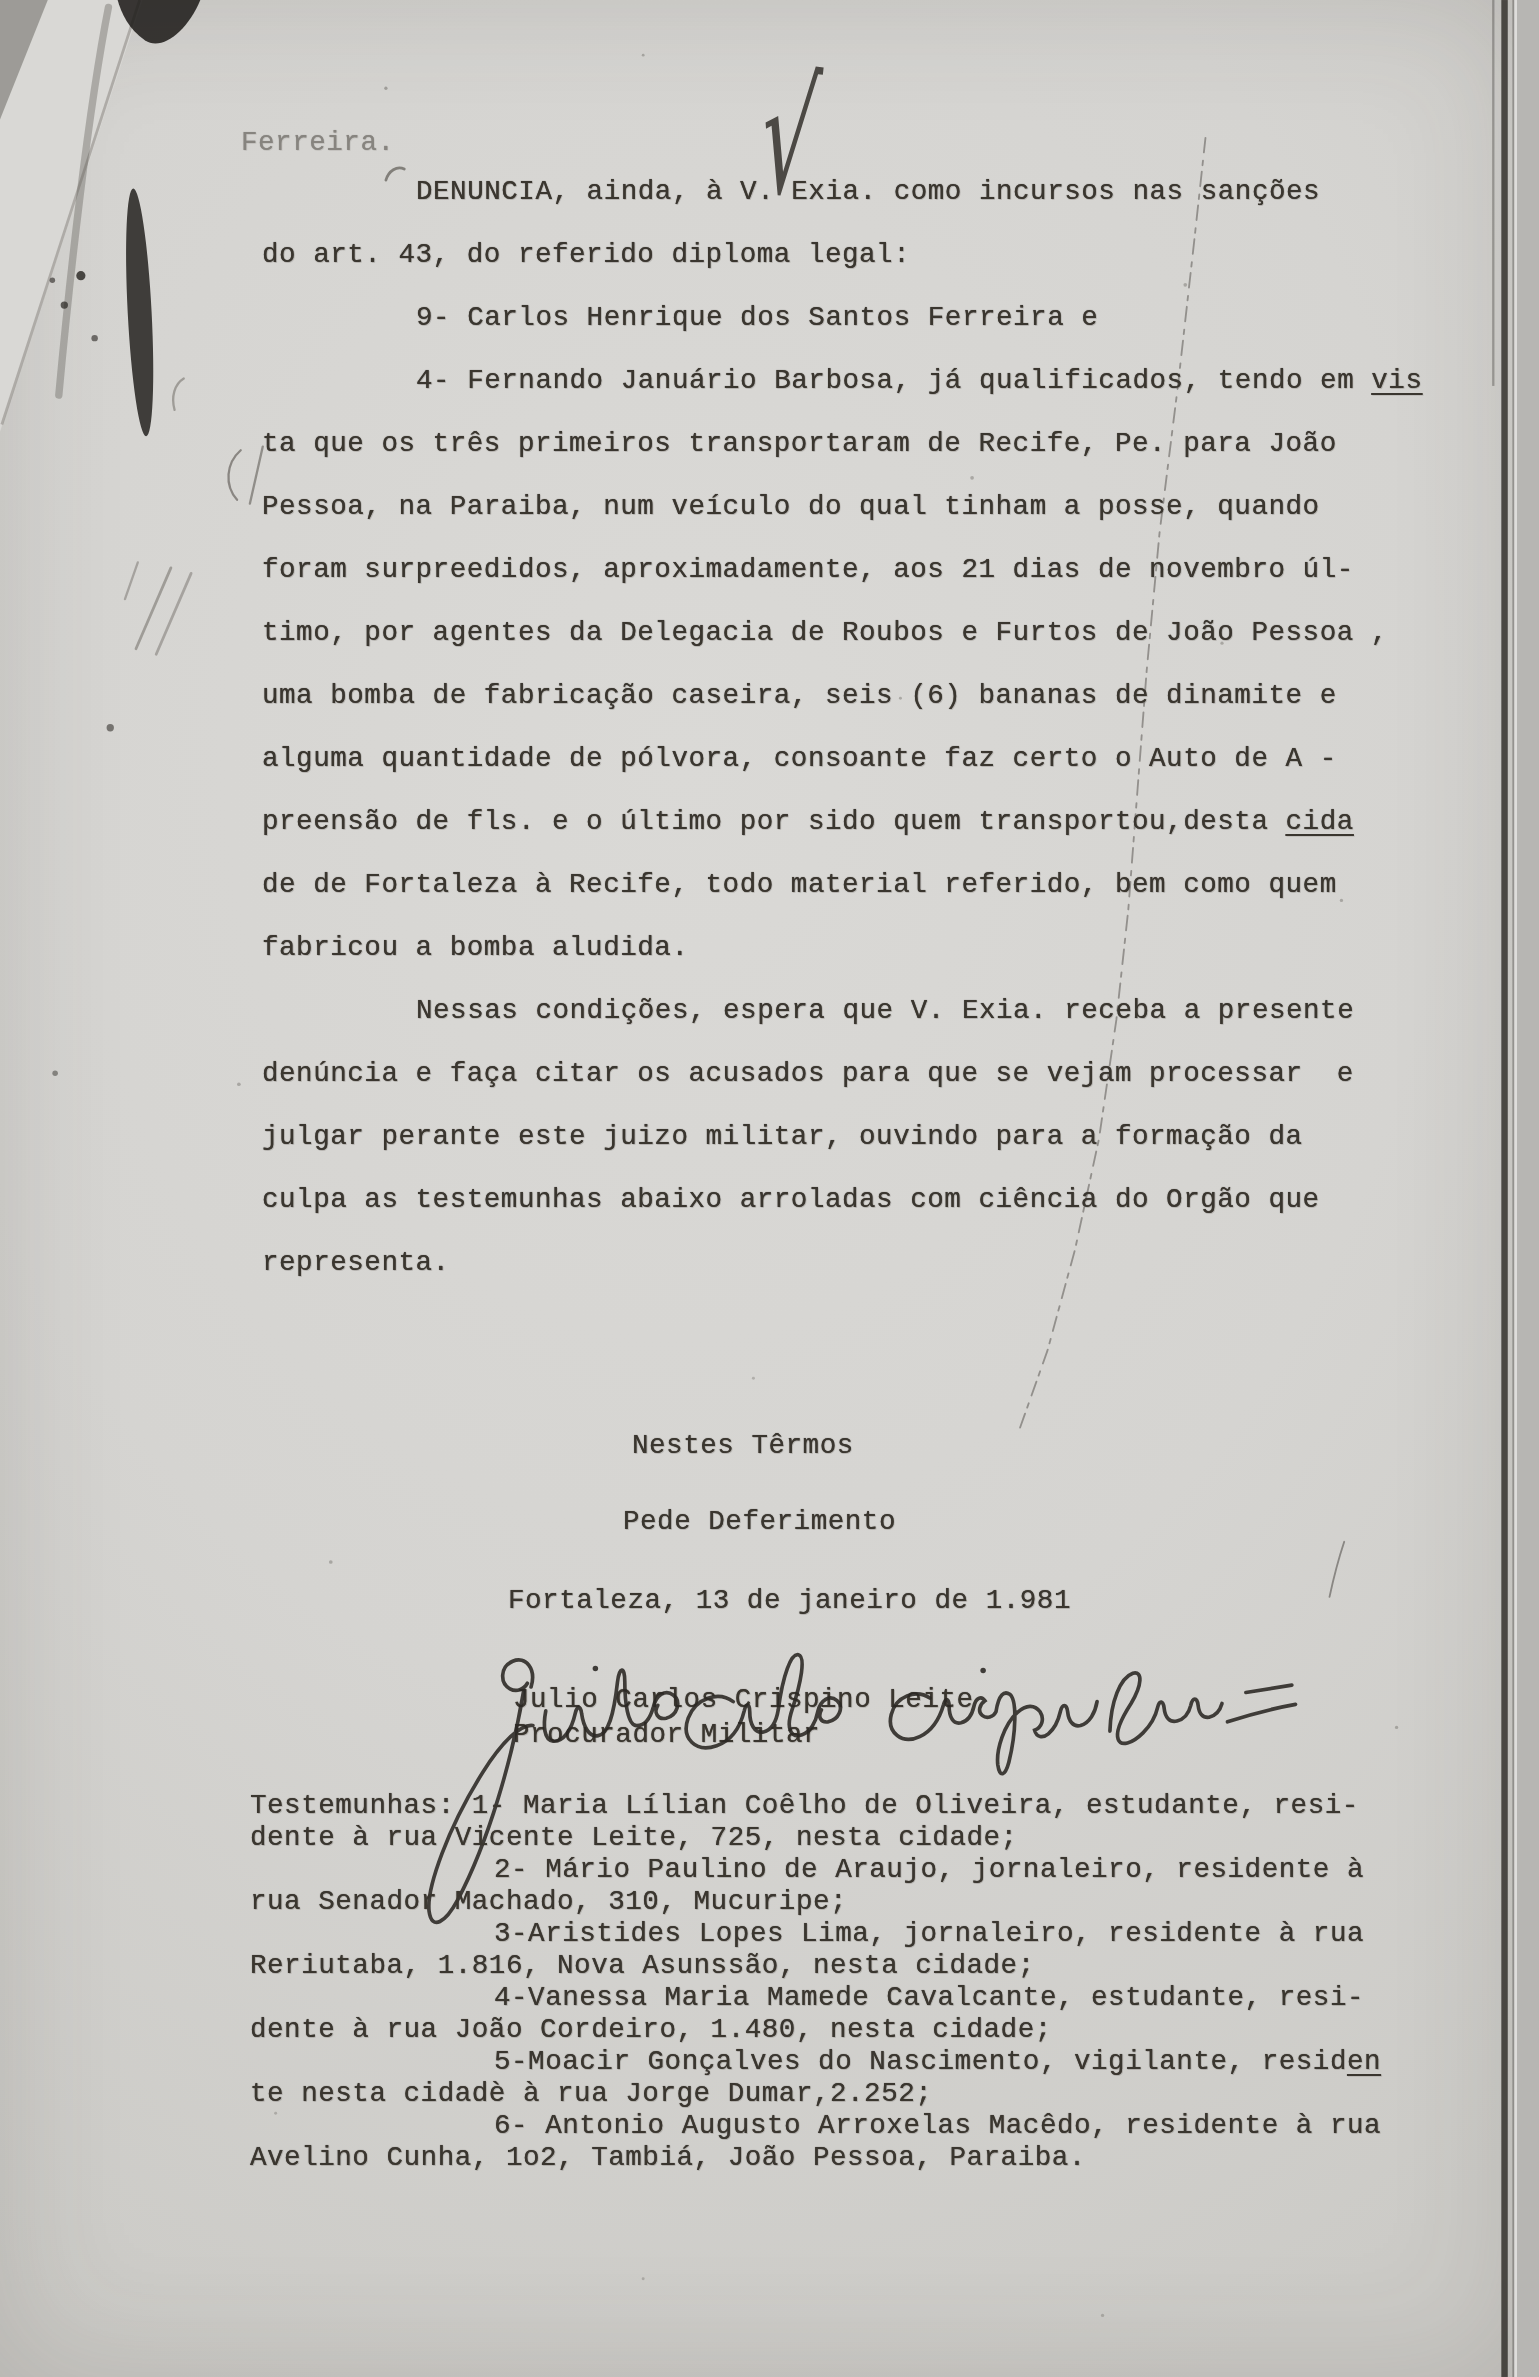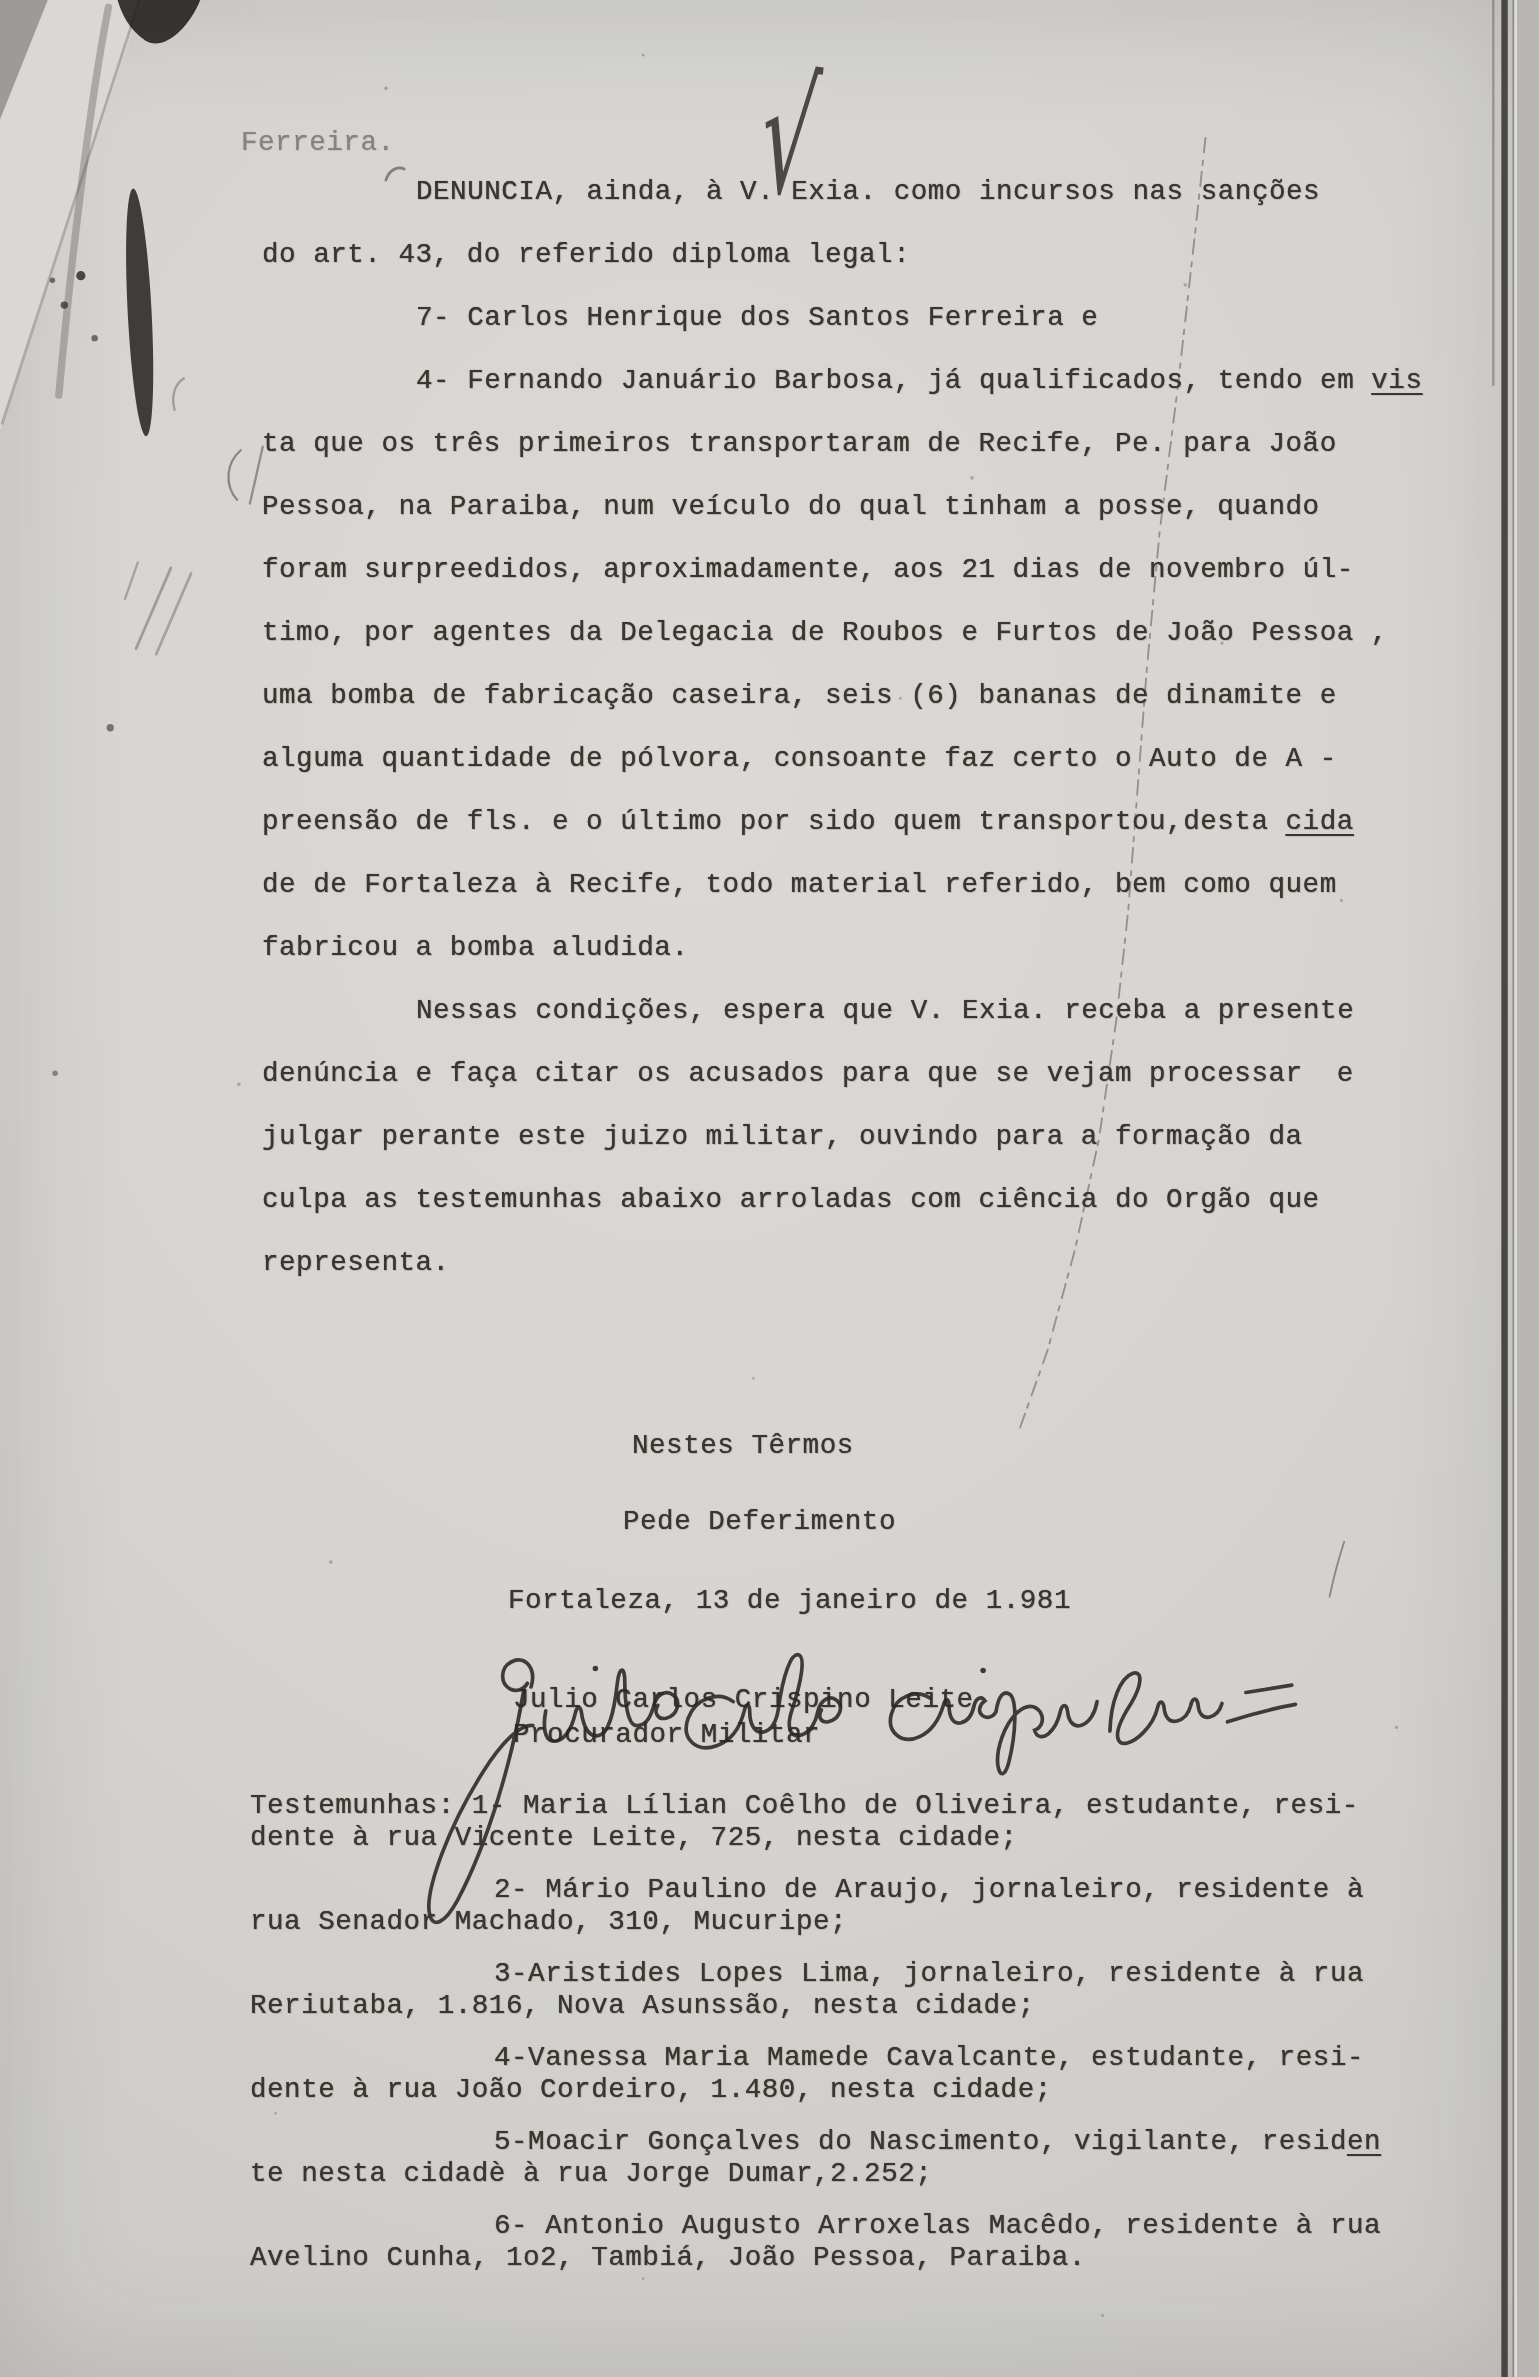--- a/index.html
+++ b/index.html
@@ -11,21 +11,21 @@
   }
   .tw{font-size:27.6px;letter-spacing:0.5px;white-space:pre;
       text-shadow:0 0 0.9px rgba(55,50,44,.9),0.9px 0.9px 0 rgba(55,50,44,.14);}
   .hdr{position:absolute;left:241px;top:127px;opacity:.5;}
   .body-lines{position:absolute;left:262px;top:178px;}
   .bl{height:63px;line-height:28.5px;}
   .ind{padding-left:154px;}
   .u{text-decoration:underline;text-decoration-thickness:2.3px;text-underline-offset:4.6px;}
   .wit{position:absolute;left:250px;top:1792px;}
   .wl{height:32px;line-height:28.5px;}
-  .ind2{padding-left:244px;margin-top:20px;}
+  .ind2{padding-left:244px;}
   .close-item{position:absolute;line-height:28.5px;}
   .c-terms{left:632px;top:1432px;}
   .c-request{left:623px;top:1508px;}
   .c-date{left:508px;top:1587px;}
   .c-signer{left:513px;top:1686px;}
   .c-title{left:513px;top:1721px;}
   .check{
     position:absolute;left:770px;top:57px;
     font-family:"DejaVu Sans",sans-serif;font-size:138px;line-height:138px;
     color:#2e2b26;opacity:.82;
@@ -95,21 +95,21 @@
     </g>
   </svg>
 
   <div class="tw hdr">Ferreira.</div>
 
   <div class="check">√</div>
 
   <div class="body-lines">
     <div class="tw bl ind"><span>DENUNCIA, ainda, à V. Exia. como incursos nas sanções</span><span class="u"></span></div>
     <div class="tw bl"><span>do art. 43, do referido diploma legal:</span><span class="u"></span></div>
-    <div class="tw bl ind"><span>7- Carlos Henrique dos Santos Ferreira e</span><span class="u"></span></div>
+    <div class="tw bl ind"><span>9- Carlos Henrique dos Santos Ferreira e</span><span class="u"></span></div>
     <div class="tw bl ind"><span>4- Fernando Januário Barbosa, já qualificados, tendo em </span><span class="u">vis</span></div>
     <div class="tw bl"><span>ta que os três primeiros transportaram de Recife, Pe. para João</span><span class="u"></span></div>
     <div class="tw bl"><span>Pessoa, na Paraiba, num veículo do qual tinham a posse, quando</span><span class="u"></span></div>
     <div class="tw bl"><span>foram surpreedidos, aproximadamente, aos 21 dias de novembro úl-</span><span class="u"></span></div>
     <div class="tw bl"><span>timo, por agentes da Delegacia de Roubos e Furtos de João Pessoa ,</span><span class="u"></span></div>
     <div class="tw bl"><span>uma bomba de fabricação caseira, seis (6) bananas de dinamite e</span><span class="u"></span></div>
     <div class="tw bl"><span>alguma quantidade de pólvora, consoante faz certo o Auto de A -</span><span class="u"></span></div>
     <div class="tw bl"><span>preensão de fls. e o último por sido quem transportou,desta </span><span class="u">cida</span></div>
     <div class="tw bl"><span>de de Fortaleza à Recife, todo material referido, bem como quem</span><span class="u"></span></div>
     <div class="tw bl"><span>fabricou a bomba aludida.</span><span class="u"></span></div>

